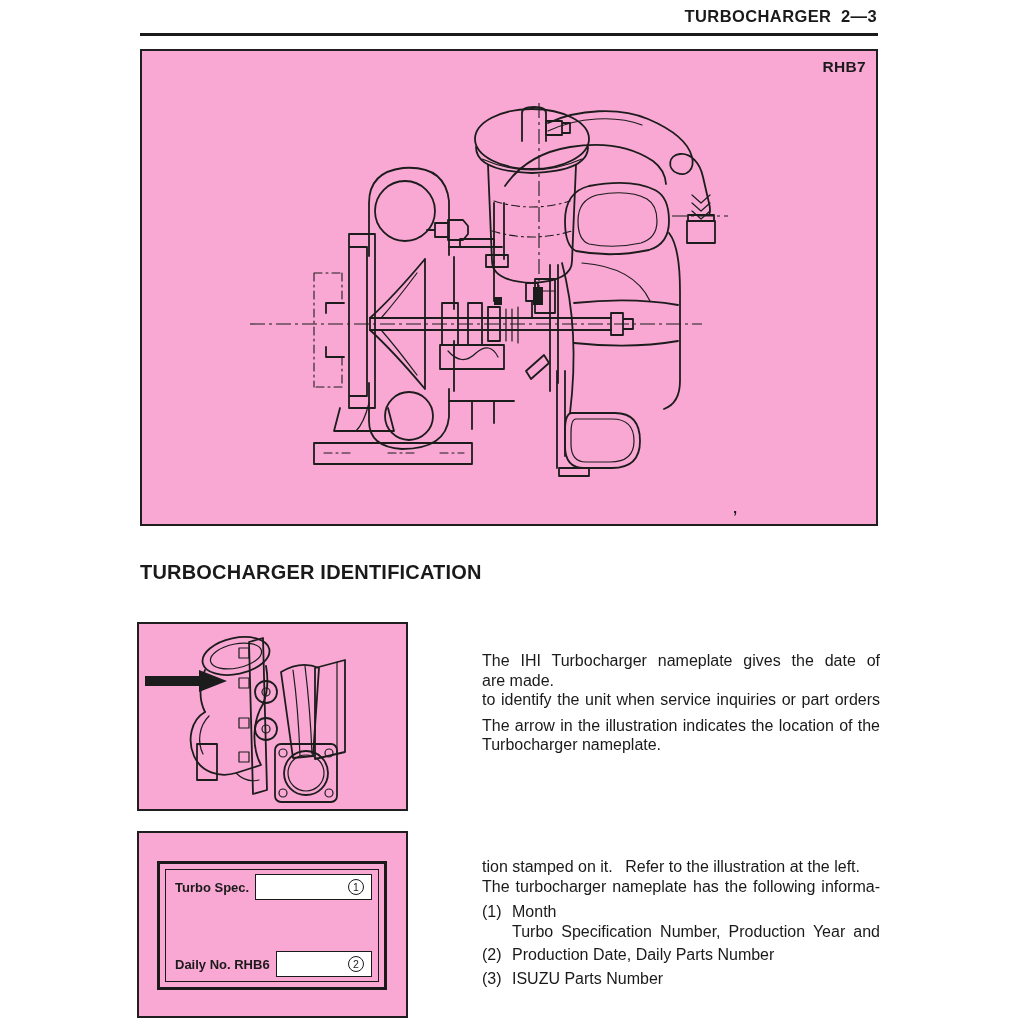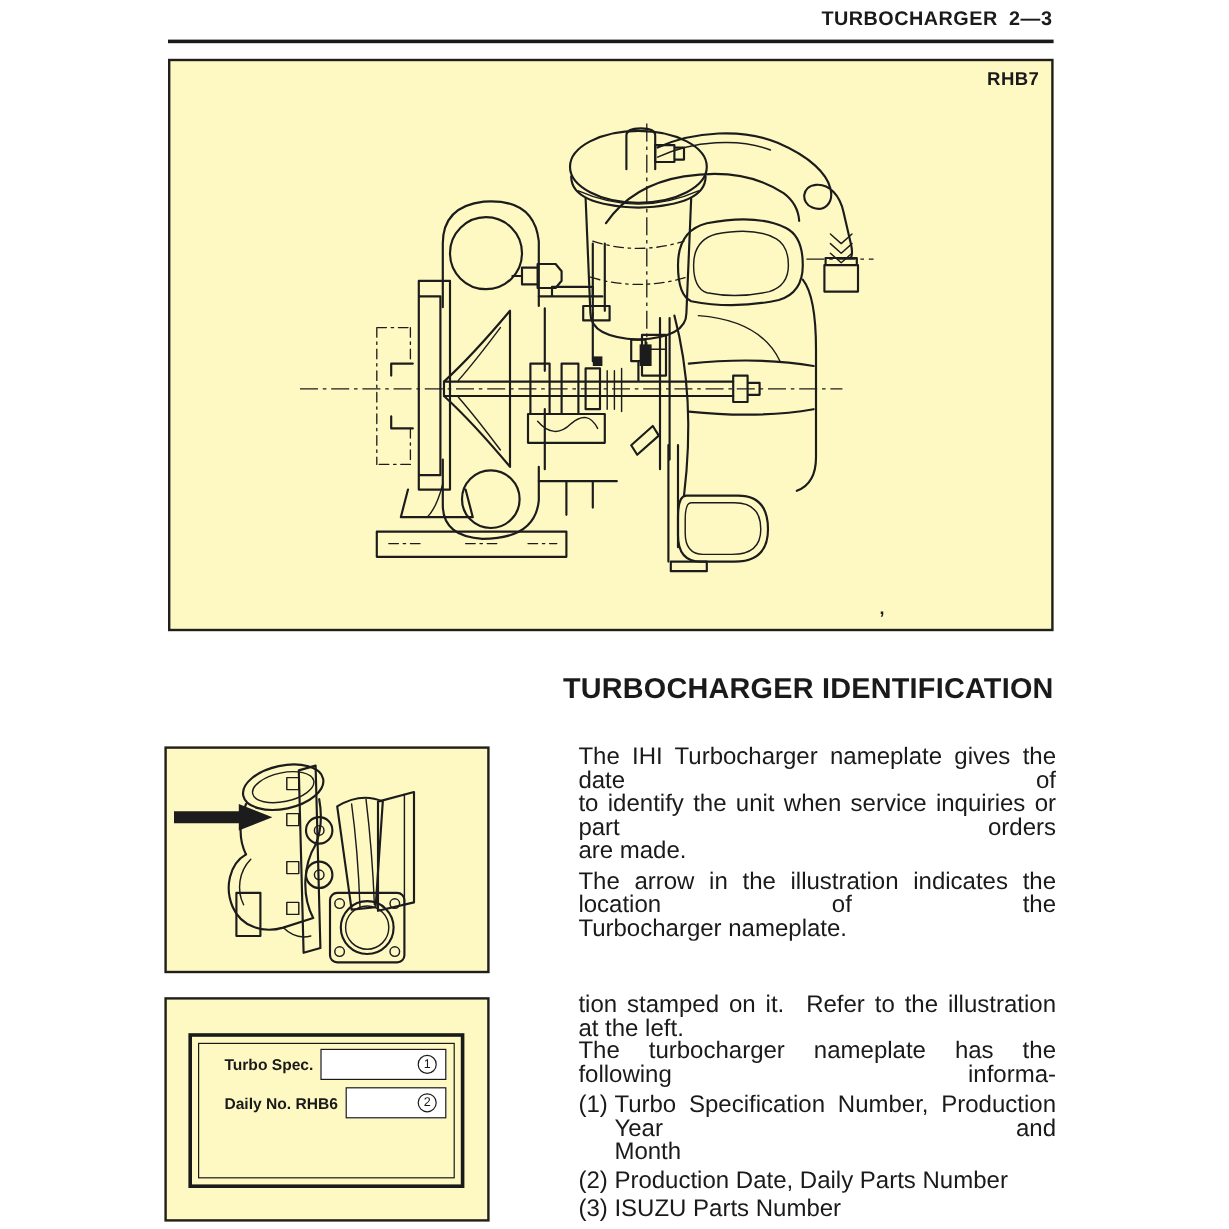--- a/index.html
+++ b/index.html
@@ -5,50 +5,50 @@
   html,body{margin:0;padding:0;}
   body{width:1024px;height:1024px;position:relative;background:#fff;overflow:hidden;
        font-family:"Liberation Sans","DejaVu Sans",sans-serif;color:#1a1a1a;}
   .abs{position:absolute;}
 
   
   #page-header{right:147px;top:7px;font-weight:bold;font-size:16.5px;letter-spacing:.4px;white-space:pre;}
   #page-rule{left:140px;top:33px;width:738px;height:3px;background:#1a1a1a;}
 
   
-  .figure-box{border:2px solid #1f1f1f;background:#fef9c3;box-sizing:border-box;}
+  .figure-box{border:2px solid #1f1f1f;background:#f9a8d4;box-sizing:border-box;}
   #main-figure{left:140px;top:49px;width:738px;height:477px;}
   #fig-model-label{position:absolute;right:10px;top:7px;font-weight:bold;font-size:15.5px;letter-spacing:.3px;}
   #stray-mark{position:absolute;left:591px;top:456px;font-weight:bold;font-size:15px;}
   #main-figure svg,#id-figure svg{position:absolute;left:0;top:0;}
 
   
-  #section-title{left:140px;top:561px;width:738px;text-align:right;font-weight:bold;
-                 font-size:24px;letter-spacing:.2px;}
+  #section-title{left:140px;top:561px;width:738px;text-align:left;font-weight:bold;
+                 font-size:20px;letter-spacing:.2px;}
 
   #id-figure{left:137px;top:622px;width:271px;height:189px;}
   #np-figure{left:137px;top:831px;width:271px;height:187px;}
 
   
-  .textcol{width:398px;font-size:20px;line-height:19.5px;}
+  .textcol{width:398px;font-size:16px;line-height:19.5px;margin-top:29px;}
   #id-text{left:482px;top:622px;}
   #np-text{left:482px;top:828px;}
   .para{margin:0 0 6px 0;}
   .tline{overflow:hidden;}
   .just .tline{text-align:justify;text-align-last:justify;}
   .just .tline.tlast{text-align-last:left;}
   .item{display:flex;margin-top:4px;}
   .item .marker{flex:0 0 30px;width:30px;}
   .item .itext{flex:1;min-width:0;}
 
   
   .plate-outer{position:absolute;left:18px;top:28px;width:230px;height:129px;
                border:3px solid #1a1a1a;box-sizing:border-box;}
   .plate-inner{position:absolute;left:5px;top:5px;right:5px;bottom:5px;border:1.5px solid #1a1a1a;
-               display:flex;flex-direction:column;justify-content:flex-start;gap:6px;padding:4px 6px 4px 21px;}
+               display:flex;flex-direction:column;justify-content:space-between;gap:6px;padding:4px 6px 4px 9px;}
   .plate-row{display:flex;align-items:center;height:26px;}
   .plate-label{font-weight:bold;font-size:13px;white-space:nowrap;margin-right:6px;}
   .plate-field{flex:1;height:100%;border:1.5px solid #1a1a1a;position:relative;box-sizing:border-box;background:#fff;}
   .circ{position:absolute;right:7px;top:50%;transform:translateY(-50%);width:16px;height:16px;
         border:1.4px solid #1a1a1a;border-radius:50%;font-size:10.5px;font-weight:normal;
         display:flex;align-items:center;justify-content:center;box-sizing:border-box;}
 
   
   .ln{fill:none;stroke:#1c1c1c;stroke-width:1.8;stroke-linecap:round;stroke-linejoin:round;}
   .lnt{fill:none;stroke:#1c1c1c;stroke-width:1.2;stroke-linecap:round;stroke-linejoin:round;}
@@ -172,22 +172,22 @@
         <circle class="lnt" cx="190" cy="129" r="4"></circle>
       <circle class="lnt" cx="144" cy="169" r="4"></circle>
         <circle class="lnt" cx="190" cy="169" r="4"></circle>
     </g>
   </svg>
 </div>
 
 <div class="abs textcol" id="id-text">
   <div class="para just">
       <div class="tline">The IHI Turbocharger nameplate gives the date of</div>
+      <div class="tline tlast">are made.</div>
       <div class="tline">to identify the unit when service inquiries or part orders</div>
-      <div class="tline tlast">are made.</div>
     </div>
   <div class="para just">
       <div class="tline">The arrow in the illustration indicates the location of the</div>
       <div class="tline tlast">Turbocharger nameplate.</div>
     </div>
 </div>
 
 <div class="abs figure-box" id="np-figure">
   <div class="plate-outer">
     <div class="plate-inner">
@@ -208,22 +208,22 @@
 </div>
 
 <div class="abs textcol" id="np-text">
   <div class="para just">
       <div class="tline tlast">tion stamped on it.  Refer to the illustration at the left.</div>
       <div class="tline">The turbocharger nameplate has the following informa-</div>
     </div>
   <div class="item">
     <span class="marker">(1)</span>
     <span class="itext just">
+        <div class="tline tlast">Month</div>
         <div class="tline">Turbo Specification Number, Production Year and</div>
-        <div class="tline tlast">Month</div>
       </span>
   </div>
   <div class="item">
     <span class="marker">(2)</span>
     <span class="itext just">
         <div class="tline tlast">Production Date, Daily Parts Number</div>
       </span>
   </div>
   <div class="item">
     <span class="marker">(3)</span>

